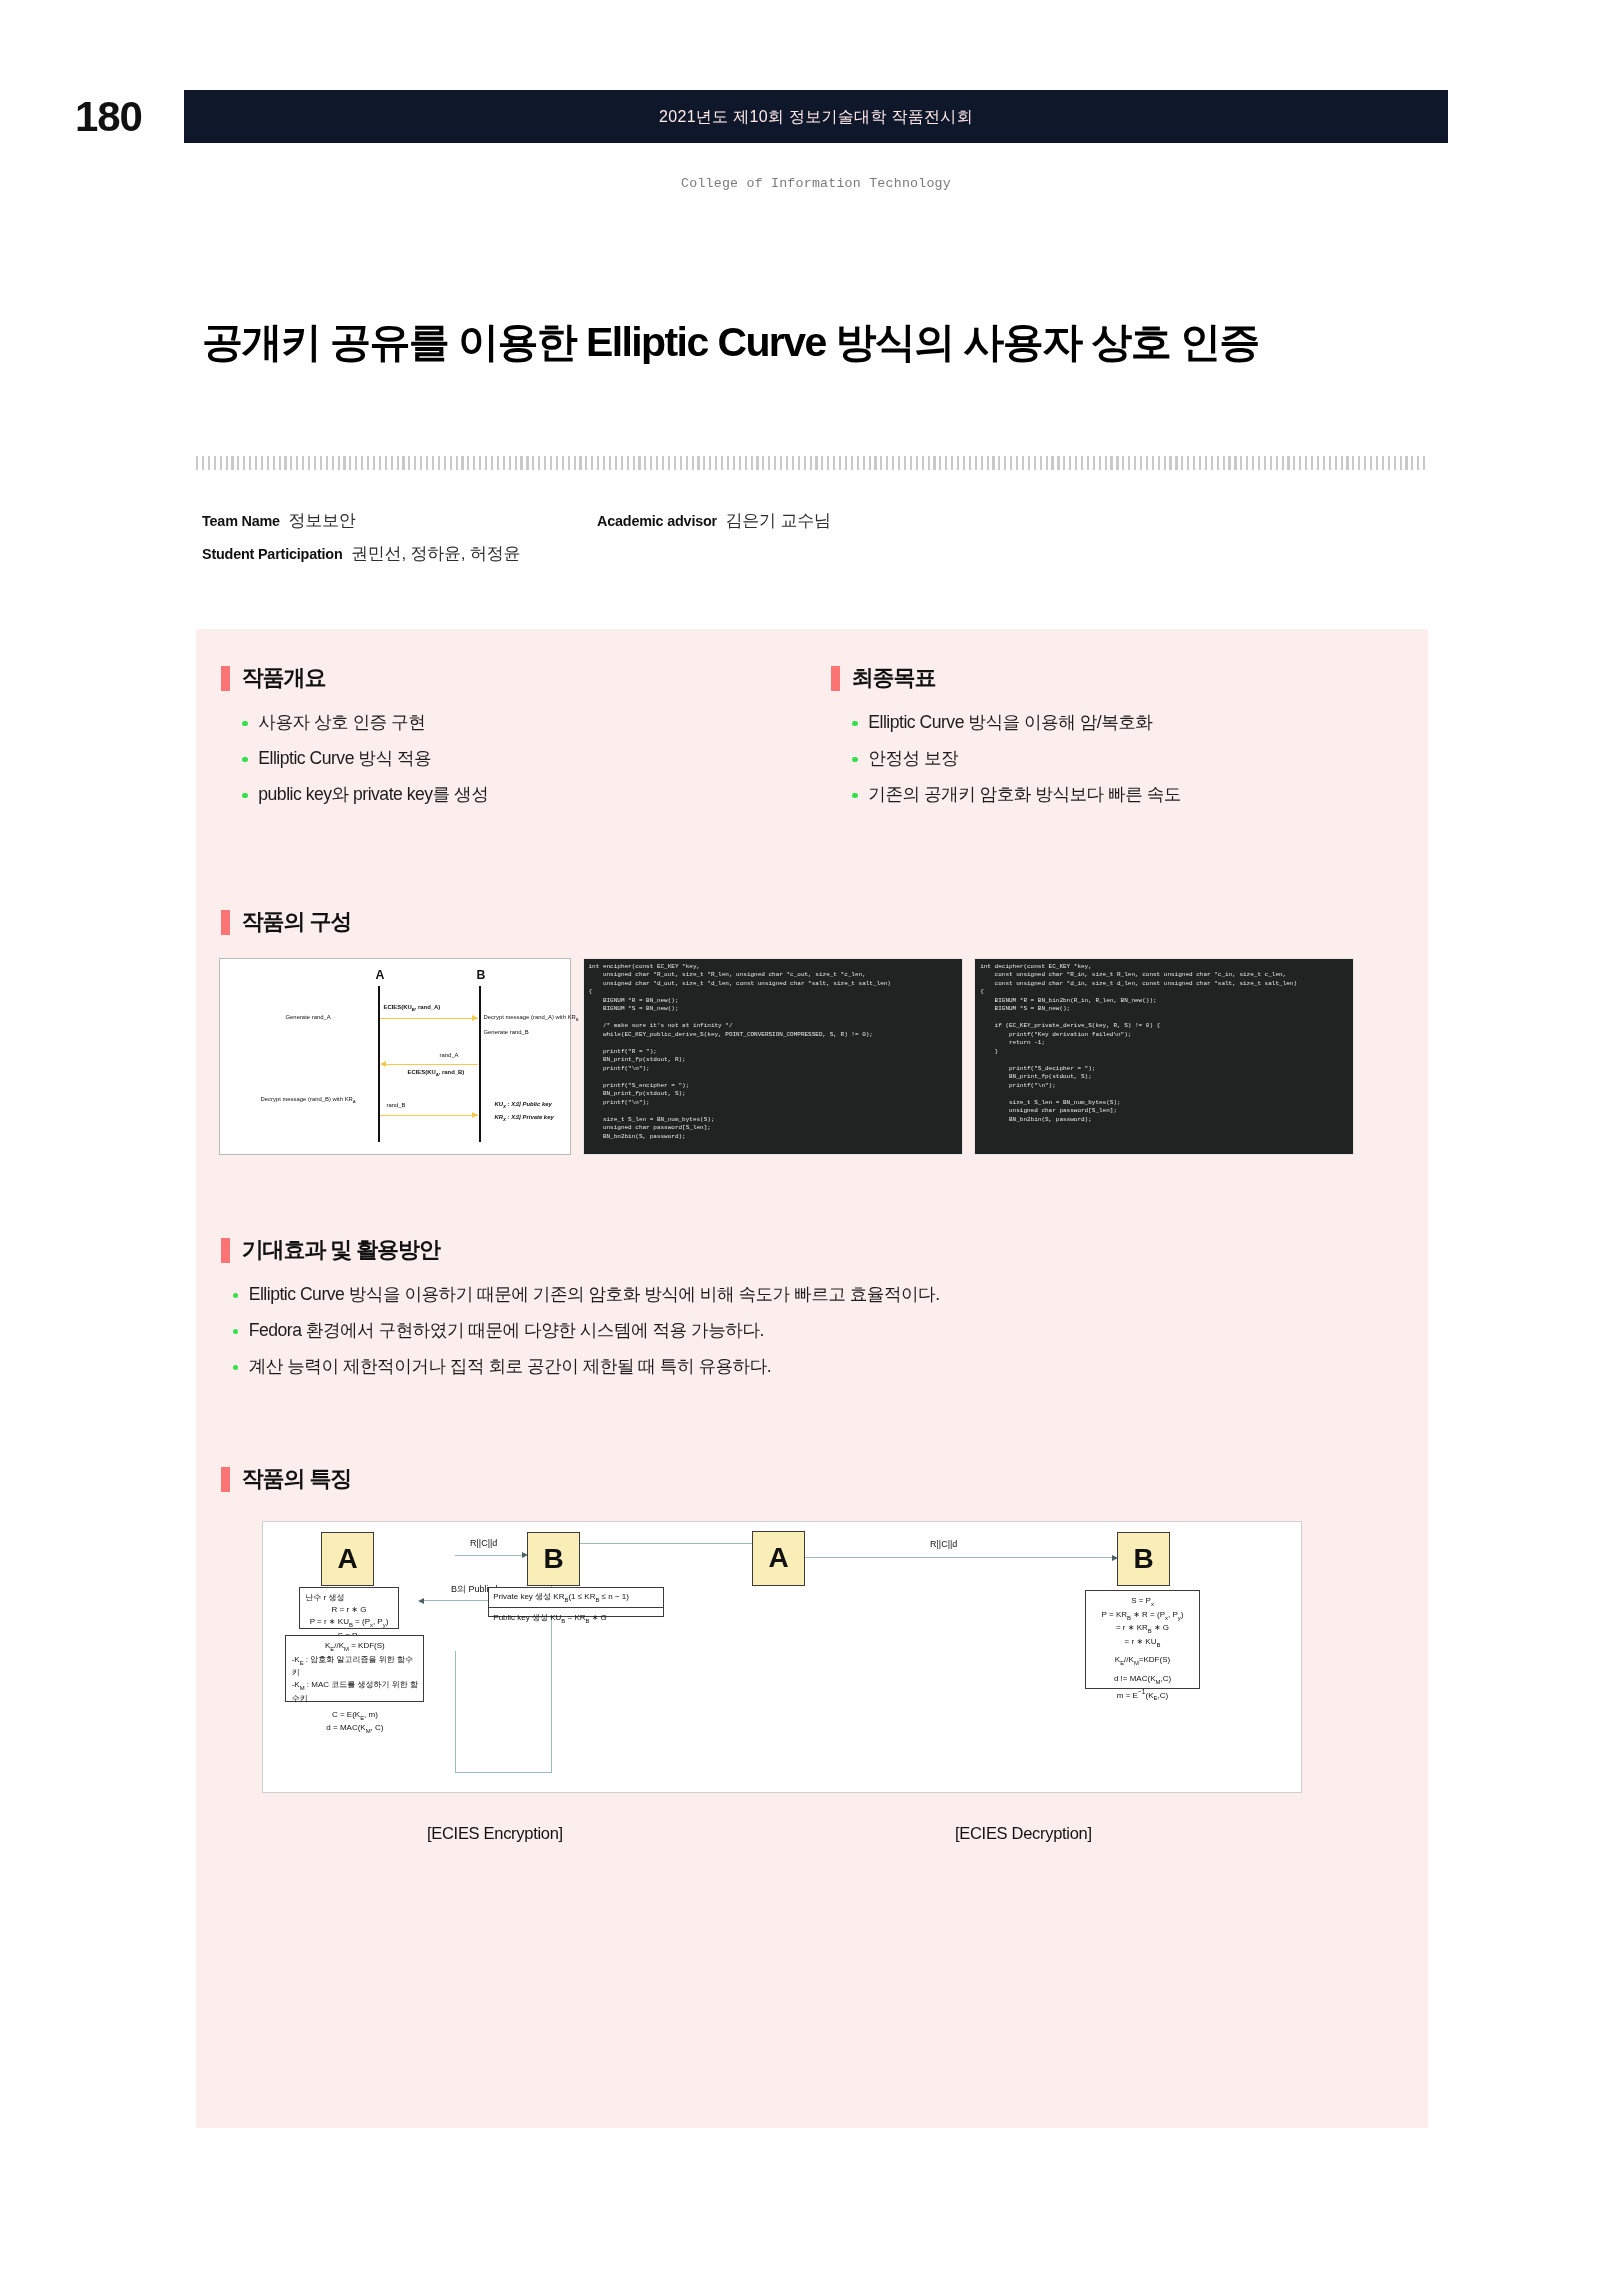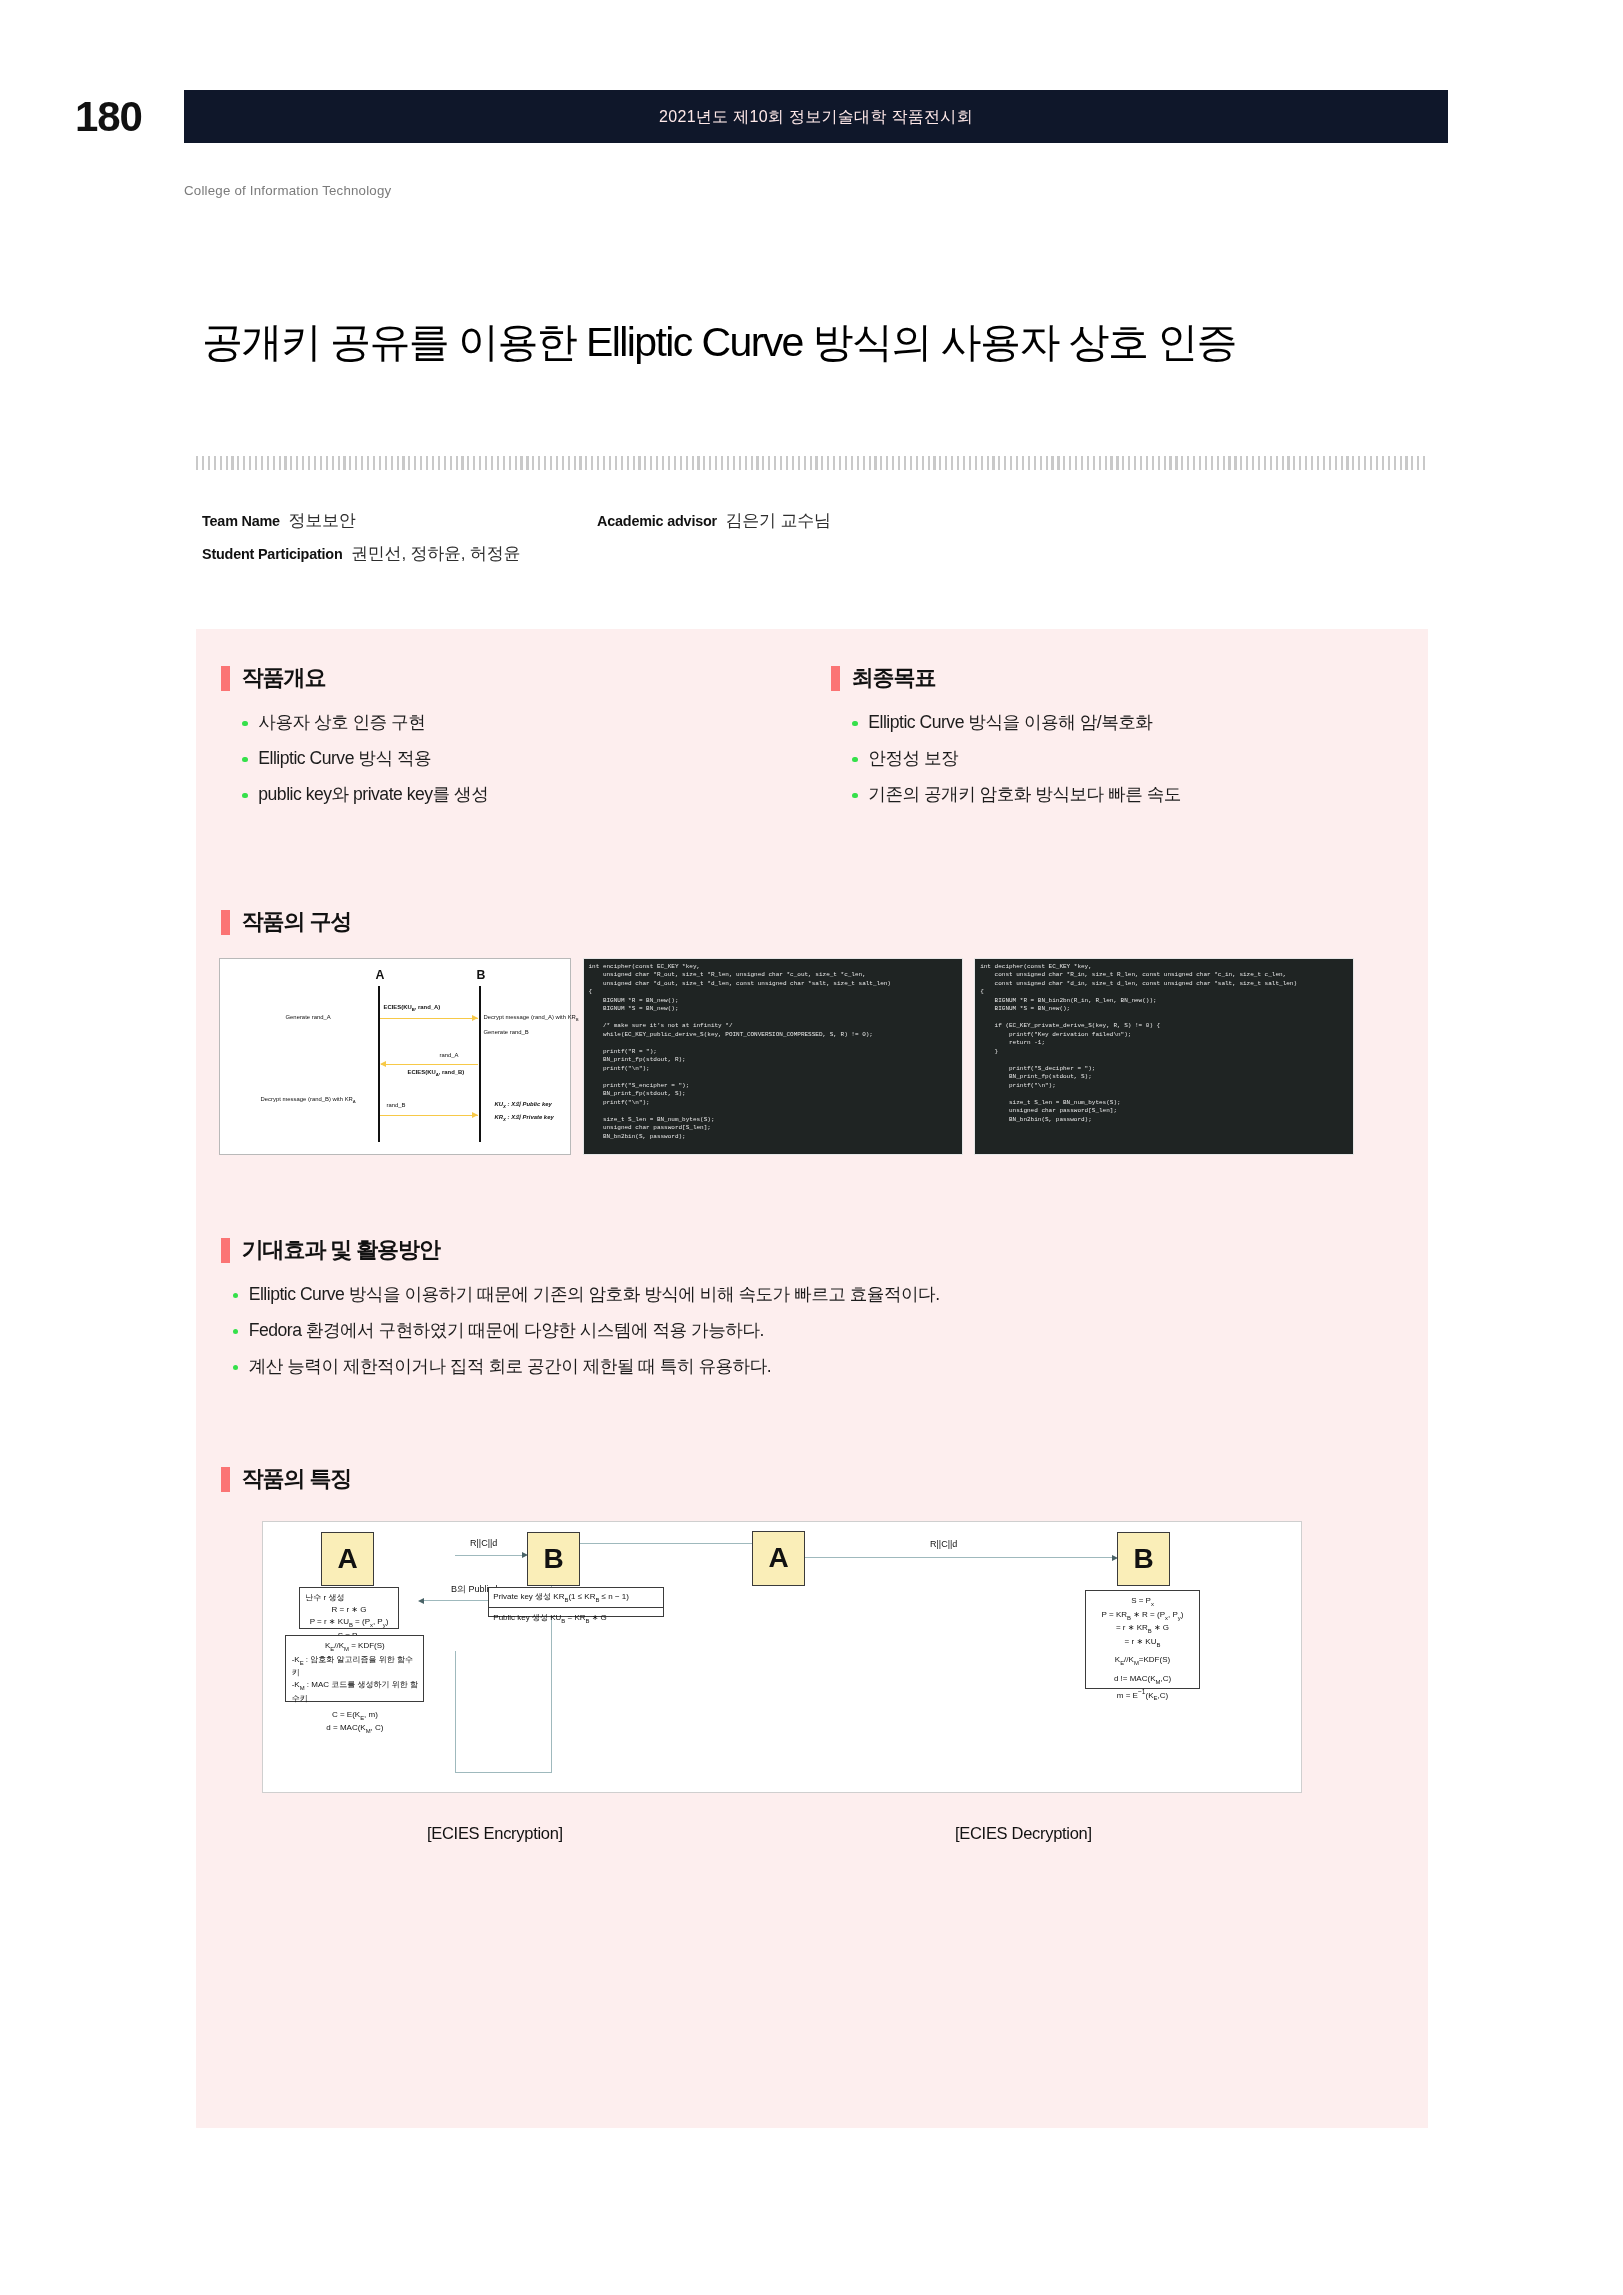--- a/index.html
+++ b/index.html
@@ -17,28 +17,28 @@
   }
   .header-band{
     position:absolute;left:184px;top:90px;width:1264px;height:53px;
     background:#0f172a;
   }
   .header-band-text{
     position:absolute;left:0;right:0;top:50%;transform:translateY(-50%);
     text-align:center;font-size:16px;color:#ffe9e9;letter-spacing:0.3px;
   }
   .header-sub{
-    position:absolute;left:184px;top:183px;width:1264px;text-align:left;
-    font-size:13.3px;color:#7b7b7b;letter-spacing:0.2px;
+    position:absolute;left:184px;top:176px;width:1264px;text-align:center;
+    font-size:13.3px;color:#7b7b7b;letter-spacing:0.2px;font-family:Liberation Mono, monospace;
   }
 
   
   .doc-title{
     position:absolute;left:202px;top:315px;width:1227px;
-    font-size:41px;font-weight:normal;letter-spacing:-1.6px;color:#000;
+    font-size:41px;font-weight:bold;letter-spacing:-1.6px;color:#000;
     white-space:nowrap;
   }
 
   
   .rule{
     position:absolute;left:196px;top:456px;width:1233px;height:14px;
     background:repeating-linear-gradient(to right,#c9c9c9 0 2.1px,transparent 2.1px 5.9px);
   }
 
   

